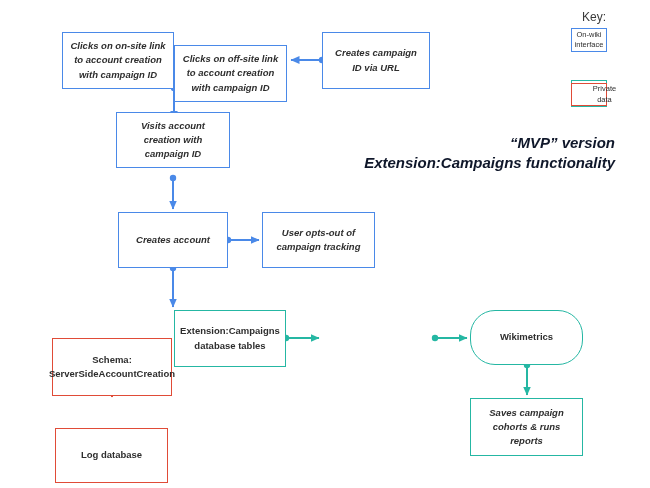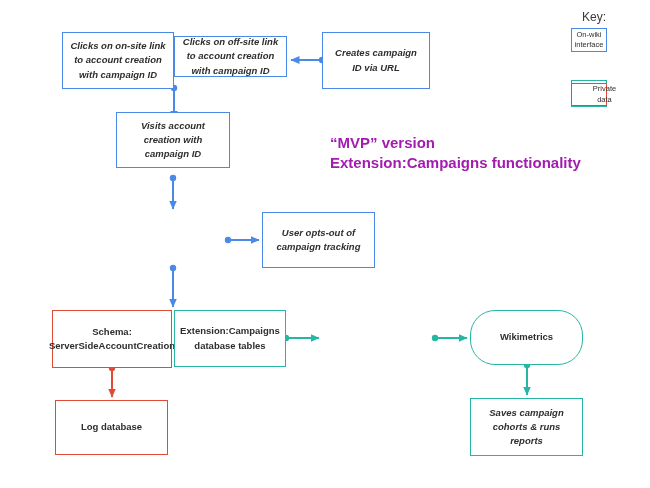--- a/index.html
+++ b/index.html
@@ -15,25 +15,25 @@
   .mfill-blue{fill:var(--blue);}
   .mfill-green{fill:var(--green);}
   .mfill-red{fill:var(--red);}
   .node{
     position:absolute;display:flex;align-items:center;justify-content:center;
     text-align:center;background:#fff;box-sizing:border-box;
     font-size:9.5px;font-weight:600;line-height:1.5;padding:3px 7px;
   }
   .node.blue{border:1.5px solid var(--blue);}
   .node.green{border:1.5px solid var(--green);}
-  .node.red{border:1.5px solid var(--red);}
+  .node.red{border:1.5px solid var(--red);margin-top:28px;}
   .node.italic{font-style:italic;}
   .title{
-    position:absolute;left:330px;top:133px;width:285px;text-align:left;
-    font-size:15px;font-weight:700;line-height:20px;color:#a21caf;
+    position:absolute;left:330px;top:133px;width:285px;text-align:right;
+    font-size:15px;font-weight:700;line-height:20px;color:#0f172a;font-style:italic;
   }
   .key-label{position:absolute;left:582px;top:10px;font-size:12px;color:#3a3a3a;}
   .key-item{
     position:absolute;left:571px;width:36px;box-sizing:border-box;background:#fff;
     display:flex;align-items:center;justify-content:center;text-align:center;
     font-size:7.5px;line-height:1.35;padding:2px 1px;
   }
   .key-item.blue{border:1.5px solid var(--blue);top:28px;height:24px;}
   .key-item.green{border:1.5px solid var(--green);top:68px;height:27px;margin-top:12px;}
   .key-item.red{border:1.5px solid var(--red);top:83px;height:23px;padding-left:32px;}
@@ -90,28 +90,31 @@
     </g>
     <g>
       <circle class="mfill-green" cx="527" cy="365" r="3.2"></circle>
       <line class="edge edge-green" x1="527" y1="365" x2="527" y2="395" marker-end="url(#ah-green)"></line>
     </g>
   </svg>
 
   <div class="node blue italic" style="left:62px;top:32px;width:112px;height:57px;">
       <span>Clicks on on-site link to account creation with campaign ID</span>
     </div>
-  <div class="node blue italic" style="left:174px;top:36px;width:113px;height:41px;justify-content:flex-end;">
+  <div class="node blue italic" style="left:174px;top:45px;width:113px;height:57px;justify-content:flex-end;">
       <span>Clicks on off-site link to account creation with campaign ID</span>
     </div>
   <div class="node blue italic" style="left:322px;top:32px;width:108px;height:57px;">
       <span>Creates campaign ID via URL</span>
     </div>
   <div class="node blue italic" style="left:116px;top:112px;width:114px;height:56px;align-items:center;">
       <span>Visits account creation with campaign ID</span>
+    </div>
+  <div class="node blue italic" style="left:118px;top:212px;width:110px;height:56px;">
+      <span>Creates account</span>
     </div>
   <div class="node blue italic" style="left:262px;top:212px;width:113px;height:56px;">
       <span>User opts-out of campaign tracking</span>
     </div>
   <div class="node red" style="left:52px;top:310px;width:120px;height:58px;">
       <span>Schema: ServerSideAccountCreation</span>
     </div>
   <div class="node green" style="left:174px;top:310px;width:112px;height:57px;">
       <span>Extension:Campaigns database tables</span>
     </div>

